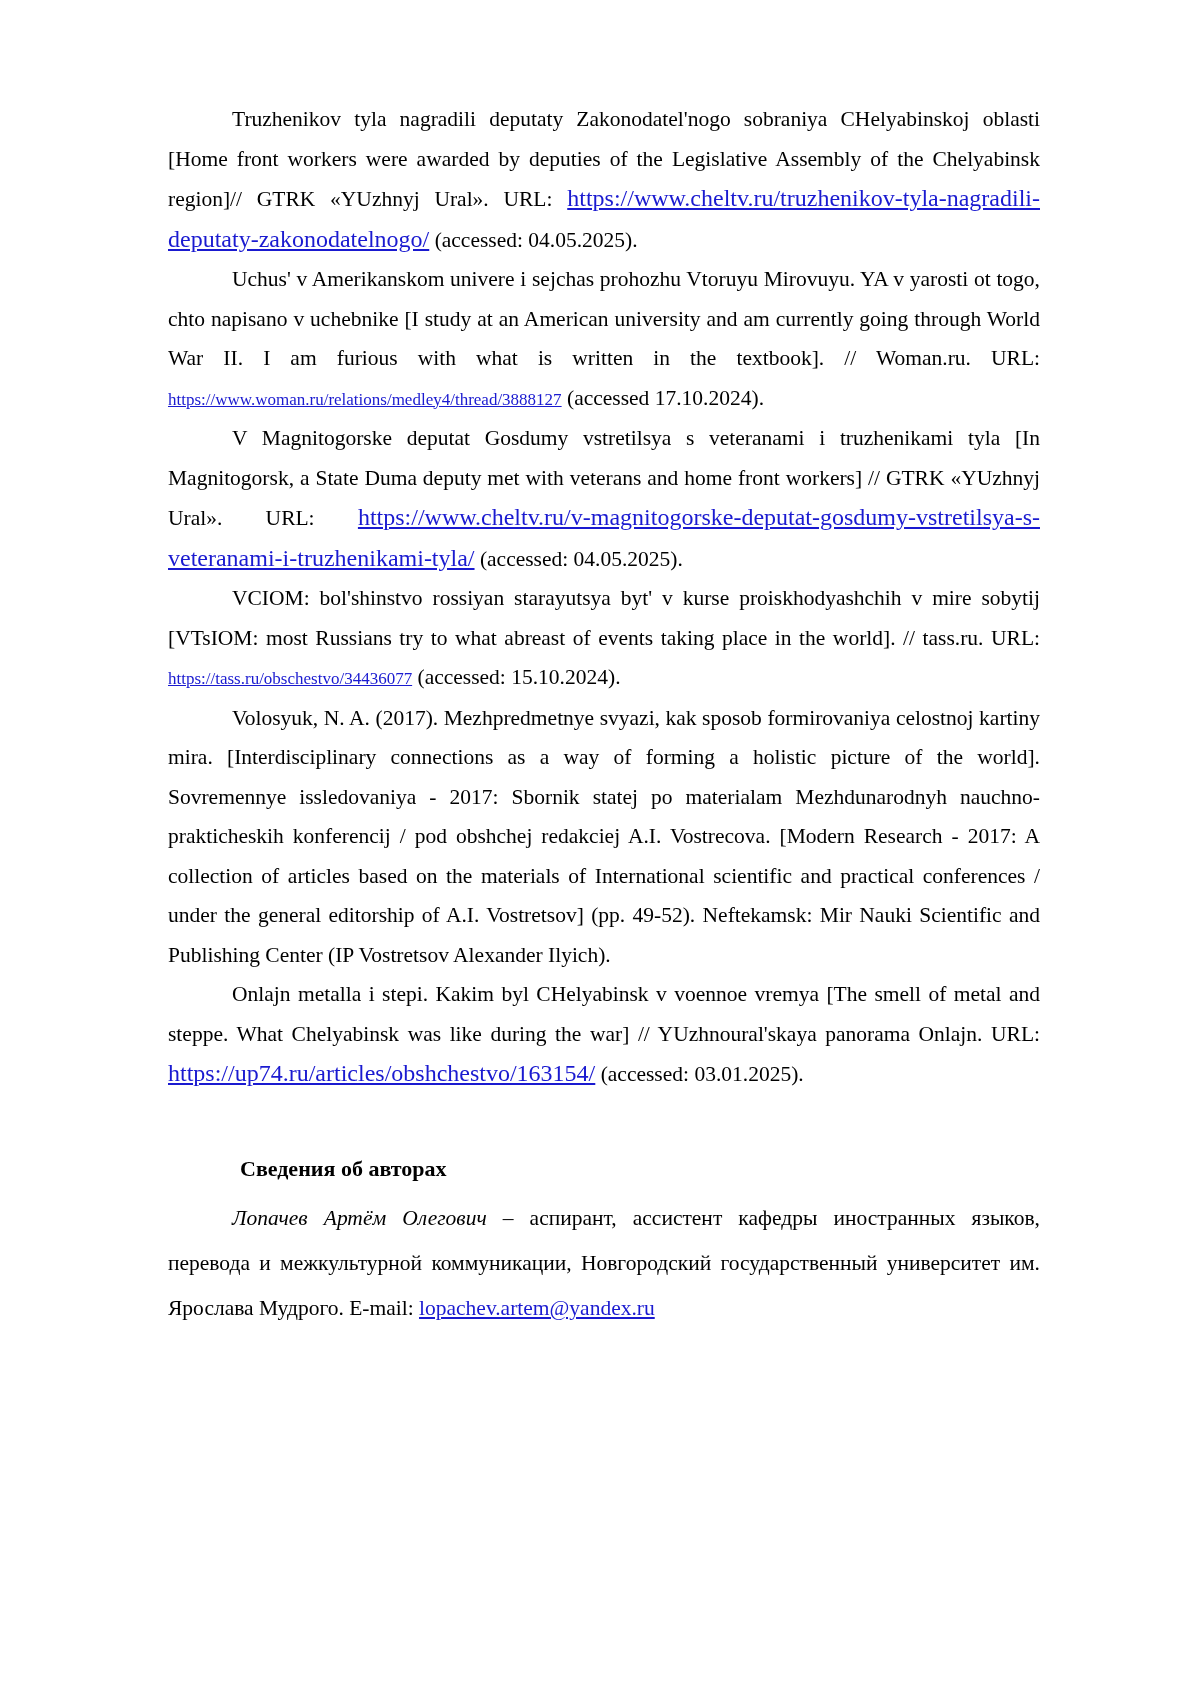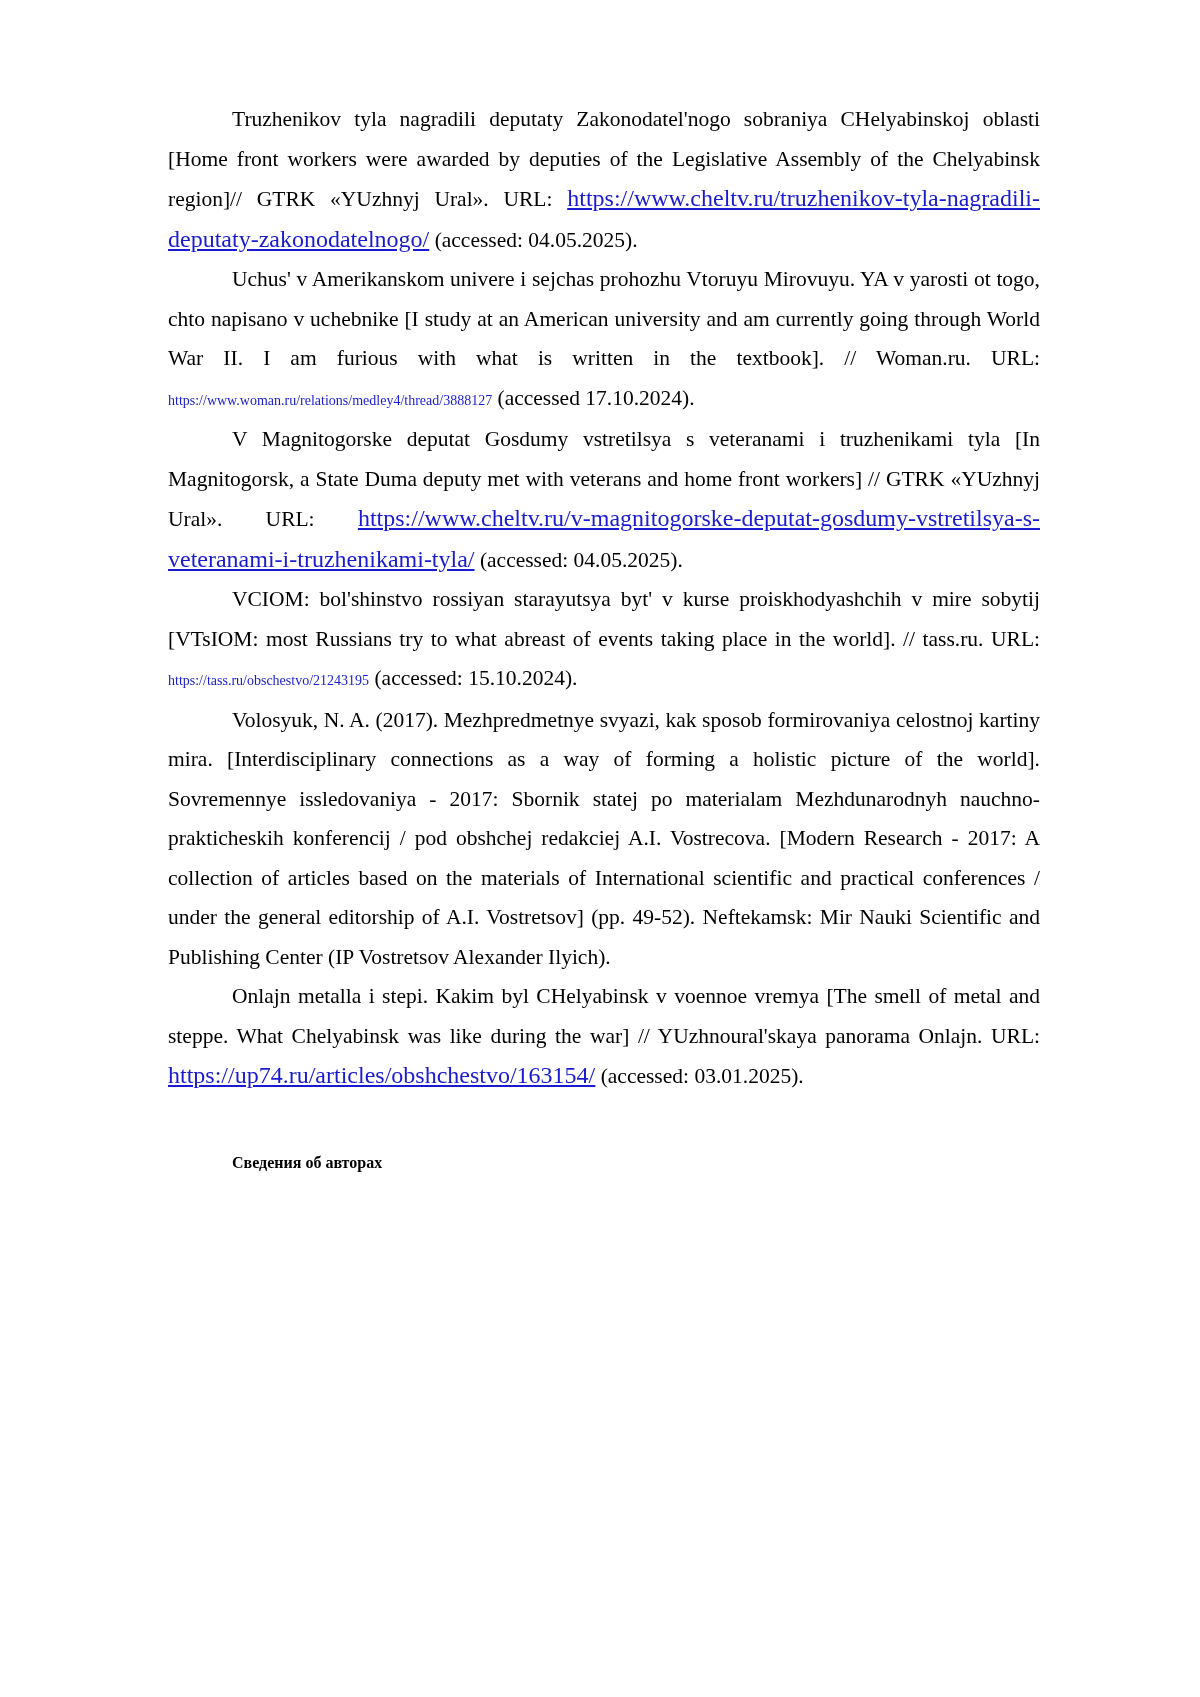--- a/index.html
+++ b/index.html
@@ -34,29 +34,30 @@
   p.ref + p.ref {
     margin-top: 0;
   }
   .bigurl {
     color: #1a1ad0;
     text-decoration: underline;
     font-size: 24px;
   }
   .smallurl {
     color: #1a1ad0;
-    font-size: 14px;
+    text-decoration: underline;
+    font-size: 17px;
   }
   .section-gap {
     height: 46px;
   }
   h2.section-title {
-    margin: 0;
+    margin: 8px;
     text-indent: 64px;
-    font-size: 16px;
+    font-size: 22px;
     font-weight: bold;
     line-height: 39.5px;
     text-align: left;
   }
   p.author {
     margin: 0;
     text-align: justify;
     text-indent: 64px;
     font-size: 21.5px;
     line-height: 45px;
@@ -83,31 +84,34 @@
 
     <p class="ref">
       <span>Uchus' v Amerikanskom univere i sejchas prohozhu Vtoruyu Mirovuyu. YA v yarosti ot togo, chto napisano v uchebnike [I study at an American university and am currently going through World War II. I am furious with what is written in the textbook]. // Woman.ru. URL: </span><a class="smallurl" href="#">https://www.woman.ru/relations/medley4/thread/3888127</a><span> (accessed 17.10.2024).</span>
     </p>
 
     <p class="ref">
       <span>V Magnitogorske deputat Gosdumy vstretilsya s veteranami i truzhenikami tyla [In Magnitogorsk, a State Duma deputy met with veterans and home front workers] // GTRK «YUzhnyj Ural». URL: </span><a class="bigurl" href="#">https://www.cheltv.ru/v-magnitogorske-deputat-gosdumy-vstretilsya-s-veteranami-i-truzhenikami-tyla/</a><span> (accessed: 04.05.2025).</span>
     </p>
 
     <p class="ref">
-      <span>VCIOM: bol'shinstvo rossiyan starayutsya byt' v kurse proiskhodyashchih v mire sobytij [VTsIOM: most Russians try to what abreast of events taking place in the world]. // tass.ru. URL: </span><a class="smallurl" href="#">https://tass.ru/obschestvo/21243195</a><span> (accessed: 15.10.2024).</span>
+      <span>VCIOM: bol'shinstvo rossiyan starayutsya byt' v kurse proiskhodyashchih v mire sobytij [VTsIOM: most Russians try to what abreast of events taking place in the world]. // tass.ru. URL: </span><a class="smallurl" href="#">https://tass.ru/obschestvo/34436077</a><span> (accessed: 15.10.2024).</span>
     </p>
 
 
     <p class="ref">
       <span>Volosyuk, N. A. (2017). Mezhpredmetnye svyazi, kak sposob formirovaniya celostnoj kartiny mira. [Interdisciplinary connections as a way of forming a holistic picture of the world]. Sovremennye issledovaniya - 2017: Sbornik statej po materialam Mezhdunarodnyh nauchno-prakticheskih konferencij / pod obshchej redakciej A.I. Vostrecova. [Modern Research - 2017: A collection of articles based on the materials of International scientific and practical conferences / under the general editorship of A.I. Vostretsov] (pp. 49-52). Neftekamsk: Mir Nauki Scientific and Publishing Center (IP Vostretsov Alexander Ilyich).</span>
     </p>
 
     <p class="ref">
       <span>Onlajn metalla i stepi. Kakim byl CHelyabinsk v voennoe vremya [The smell of metal and steppe. What Chelyabinsk was like during the war] // YUzhnoural'skaya panorama Onlajn. URL: </span><a class="bigurl" href="#">https://up74.ru/articles/obshchestvo/163154/</a><span> (accessed: 03.01.2025).</span>
     </p>
 
     <div class="section-gap"></div>
 
     <h2 class="section-title">Сведения об авторах</h2>
 
+    <p class="author">
+      <span class="author-name">Лопачев Артём Олегович</span><span> – аспирант, ассистент кафедры иностранных языков, перевода и межкультурной коммуникации, Новгородский государственный университет им. Ярослава Мудрого. E-mail: </span><a class="email" href="#">lopachev.artem@yandex.ru</a>
+    </p>
 
   </div>
 </div>
 
 </body></html>

